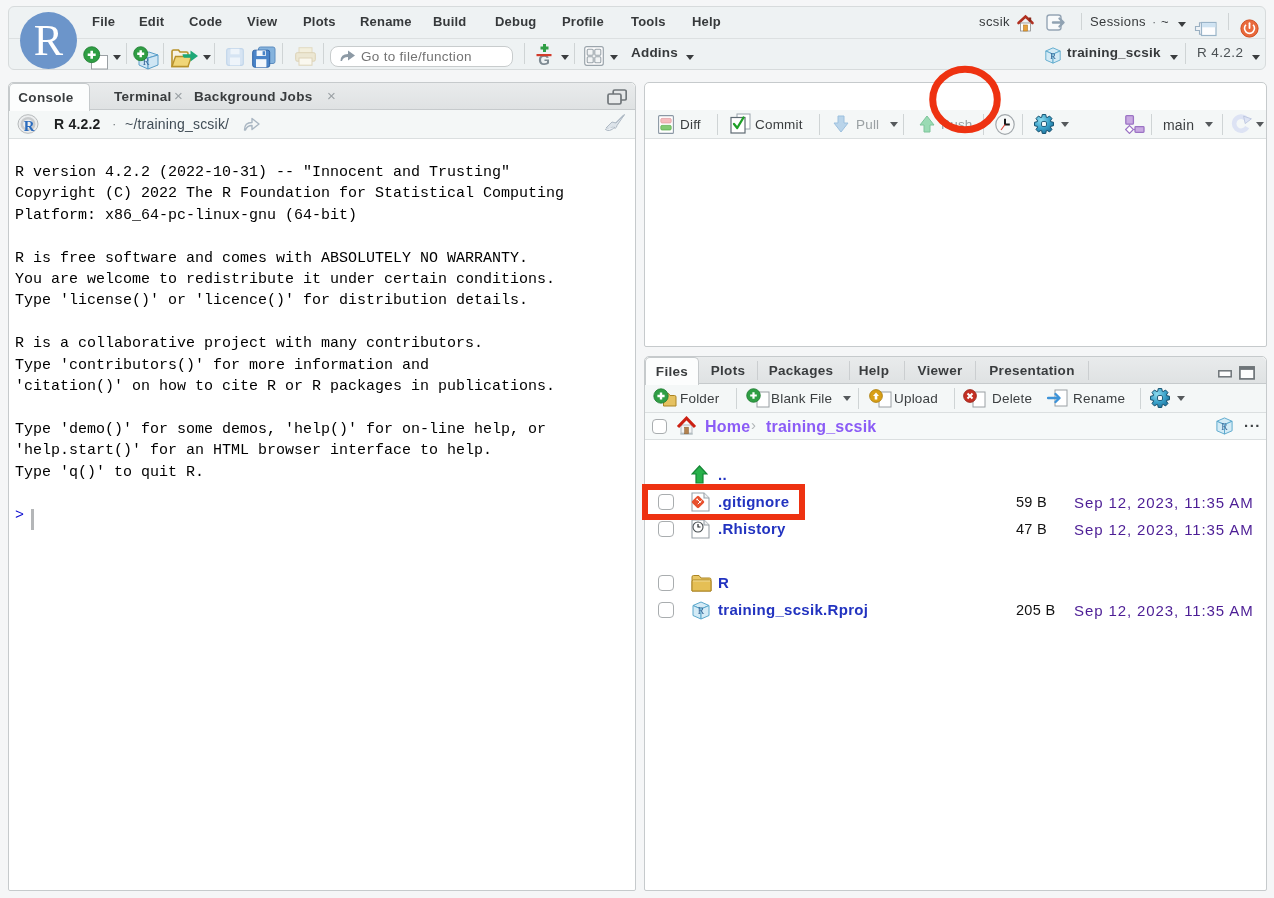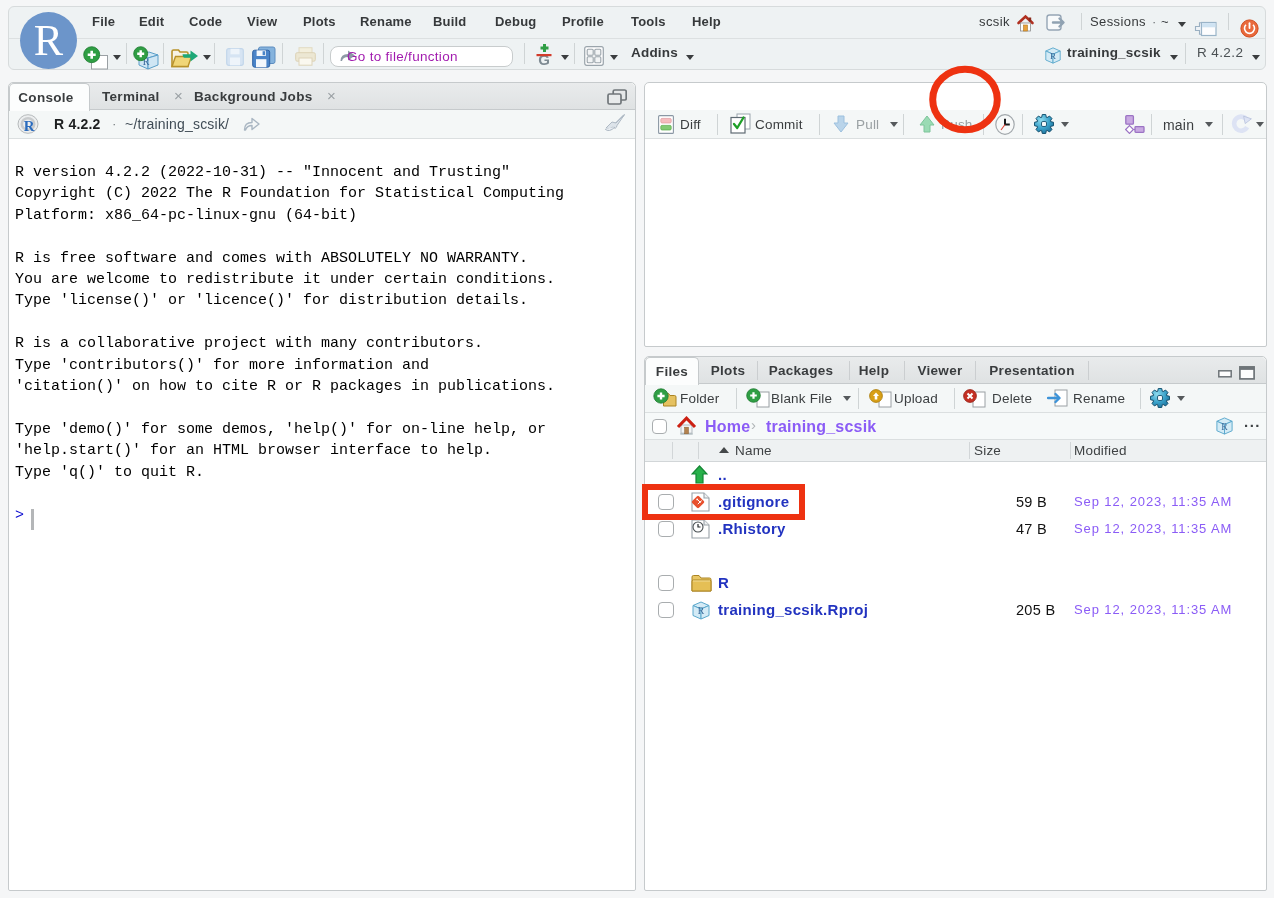--- a/index.html
+++ b/index.html
@@ -38,21 +38,21 @@
 
 
 .hdr { position:absolute; left:0; right:0; background:#eef1f2; border-bottom:1px solid #d2d6d8; }
 .hdr span.htxt { position:absolute; font-size:13.5px; color:#3f4244; letter-spacing:0.2px; }
 .colsep { position:absolute; top:2px; bottom:2px; width:1px; background:#d2d6d8; }
 .flink { color:#2233c0; font-size:15px; font-weight:600; letter-spacing:0.3px; }
 .bluelink { color:#8b5cf6; font-size:16px; font-weight:600; letter-spacing:0.2px; }
 .frow { position:absolute; left:0; right:0; height:27px; }
 .cellname { position:absolute; left:73px; top:4px; }
 .cellsize { position:absolute; left:329px; top:5px; font-size:14.5px; color:#131313; letter-spacing:0.3px;margin-left:42px; }
-.celldate { position:absolute; left:429px; top:5px; font-size:13px; color:#8b5cf6; letter-spacing:0.9px; }
+.celldate { position:absolute; left:429px; top:5px; font-size:15px; color:#4c1d95; letter-spacing:0.9px; }
 .cbox { position:absolute; left:13px; top:5px; width:16px; height:16px; background:#fff; border:1.5px solid #a9adaf; border-radius:4px; }
 .sorttri { display:inline-block; width:0; height:0; border-left:5px solid transparent; border-right:5px solid transparent; border-bottom:6px solid #45484a; position:relative; top:-2px; margin-right:6px; }
 
 
 #redcirc { left:926px; top:63px; width:78px; height:73px; z-index:50; }
 #redrect { left:642px; top:484px; width:163px; height:36px; border:6px solid #ee3211; z-index:50; }
 </style>
 </head>
 <body>
 <div id="app">
@@ -158,21 +158,21 @@
       <rect x="4" y="0.7" width="13" height="6" fill="#f3efdd" stroke="#e2dac2" stroke-width="1"></rect>
       <rect x="0.7" y="5.7" width="19.6" height="8.5" rx="1.5" fill="#ece7d3" stroke="#dcd2b6" stroke-width="1"></rect>
       <rect x="4" y="11" width="13" height="7.2" fill="#faf8ef" stroke="#ddd4ba" stroke-width="1"></rect>
     </svg>
     <span class="tsep" style="left:323px;"></span>
 
     <div class="abs" style="left:330px;top:8px;width:183px;height:21px;background:#fff;border:1px solid #c8cccd;border-radius:8px;"></div>
     <svg class="abs" style="left:339px;top:11px;" width="17" height="13" viewBox="0 0 17 13">
       <path d="M1.5 12 Q1.5 5 9 5 V1.5 L16 6.5 L9 11.5 V8 Q4 8 3 12 Z" fill="#8d9aa5"></path>
     </svg>
-    <span class="abs" style="left:347px;top:11px;font-size:13.5px;color:#a21caf;letter-spacing:0.3px;">Go to file/function</span>
+    <span class="abs" style="left:361px;top:11px;font-size:13.5px;color:#737373;letter-spacing:0.3px;">Go to file/function</span>
     <span class="tsep" style="left:524px;"></span>
 
     <svg class="abs" style="left:535px;top:6px;" width="18" height="22" viewBox="0 0 18 22">
       <path d="M5.5 4 H13.5 M9.5 0 V8" stroke="#2f9e44" stroke-width="3"></path>
       <text x="9.2" y="20.5" font-size="15" font-weight="bold" fill="#7e8a92" font-family="Liberation Sans,sans-serif" text-anchor="middle">G</text>
       <rect x="1.5" y="10" width="15" height="2.2" fill="#d23b2a"></rect>
     </svg>
     <span class="caret" style="left:561px;top:17px;"></span>
     <span class="tsep" style="left:574px;"></span>
 
@@ -199,21 +199,21 @@
     <span class="caret" style="left:1170px;top:17px;"></span>
     <span class="tsep" style="left:1185px;"></span>
     <span class="abs" style="left:1197px;top:7px;font-size:13.5px;font-weight:400;color:#4b5154;letter-spacing:0.4px;">R 4.2.2</span>
     <span class="caret" style="left:1252px;top:17px;"></span>
   </div>
   <div id="rlogo" class="abs">R</div>
 
   <div id="pleft" class="panel">
     <div class="tabbar">
       <div class="tab active" style="left:0;width:81px;padding-right:7px;">Console</div>
-      <div class="tab" style="left:82px;width:95px;text-align:left;padding-left:11px;">Terminal</div>
+      <div class="tab" style="left:82px;width:95px;text-align:left;padding-left:23px;">Terminal</div>
       <span class="tabx" style="left:165px;">×</span>
       <div class="tab" style="left:178px;width:150px;text-align:left;padding-left:7px;">Background Jobs</div>
       <span class="tabx" style="left:318px;">×</span>
       <svg class="abs" style="right:8px;top:6px;" width="20" height="16" viewBox="0 0 20 16">
         <rect x="6.2" y="1" width="13" height="10" rx="1.5" fill="none" stroke="#70767a" stroke-width="1.7"></rect>
         <rect x="1" y="5" width="13" height="10" rx="1.5" fill="#e8eaeb" stroke="#70767a" stroke-width="1.7"></rect>
       </svg>
     </div>
     <div class="itoolbar" style="top:27px;height:29px;">
       <svg class="abs" style="left:8px;top:4px;" width="22" height="20" viewBox="0 0 22 20">
@@ -387,29 +387,20 @@
       <svg class="abs" style="left:570px;top:3px;" width="19" height="20" viewBox="0 0 20 21">
         <g stroke="#5aa8cc" stroke-width="1" fill="#cfe9f5" fill-opacity="0.9">
           <polygon points="2,5.5 10,2 18,5.5 10,9"></polygon>
           <polygon points="2,5.5 10,9 10,19 2,15.5"></polygon>
           <polygon points="10,9 18,5.5 18,15.5 10,19"></polygon>
         </g>
         <text x="10" y="14.5" font-size="10" fill="#3a6a9a" font-family="Liberation Serif,serif" text-anchor="middle">R</text>
       </svg>
       <span style="position:absolute;left:599px;top:0px;color:#3f4345;font-size:15px;letter-spacing:1.5px;font-weight:700;">...</span>
     </div>
-    <div class="hdr" style="top:83px;height:22px;">
-      <span class="colsep" style="left:27px;"></span>
-      <span class="colsep" style="left:53px;"></span>
-      <span class="htxt" style="left:74px;top:3px;"><span class="sorttri"></span>Name</span>
-      <span class="colsep" style="left:324px;"></span>
-      <span class="htxt" style="left:329px;top:3px;">Size</span>
-      <span class="colsep" style="left:425px;"></span>
-      <span class="htxt" style="left:429px;top:3px;">Modified</span>
-    </div>
     <div class="frow" style="top:105px;">
       <svg class="abs" style="left:46px;top:3px;" width="17" height="19" viewBox="0 0 17 19">
         <path d="M5 18 H12 V9 H16 L8.5 1 L1 9 H5 Z" fill="#27b14a" stroke="#148534" stroke-width="1.2"></path>
       </svg>
       <span class="cellname flink">..</span>
     </div>
     <div class="frow" style="top:132px;">
       <span class="cbox"></span>
       <svg class="abs" style="left:46px;top:3px;" width="19" height="20" viewBox="0 0 19 20">
         <path d="M1 1 H13 L18 6 V19 H1 Z" fill="#fff" stroke="#9aa2a8" stroke-width="1.1"></path>

